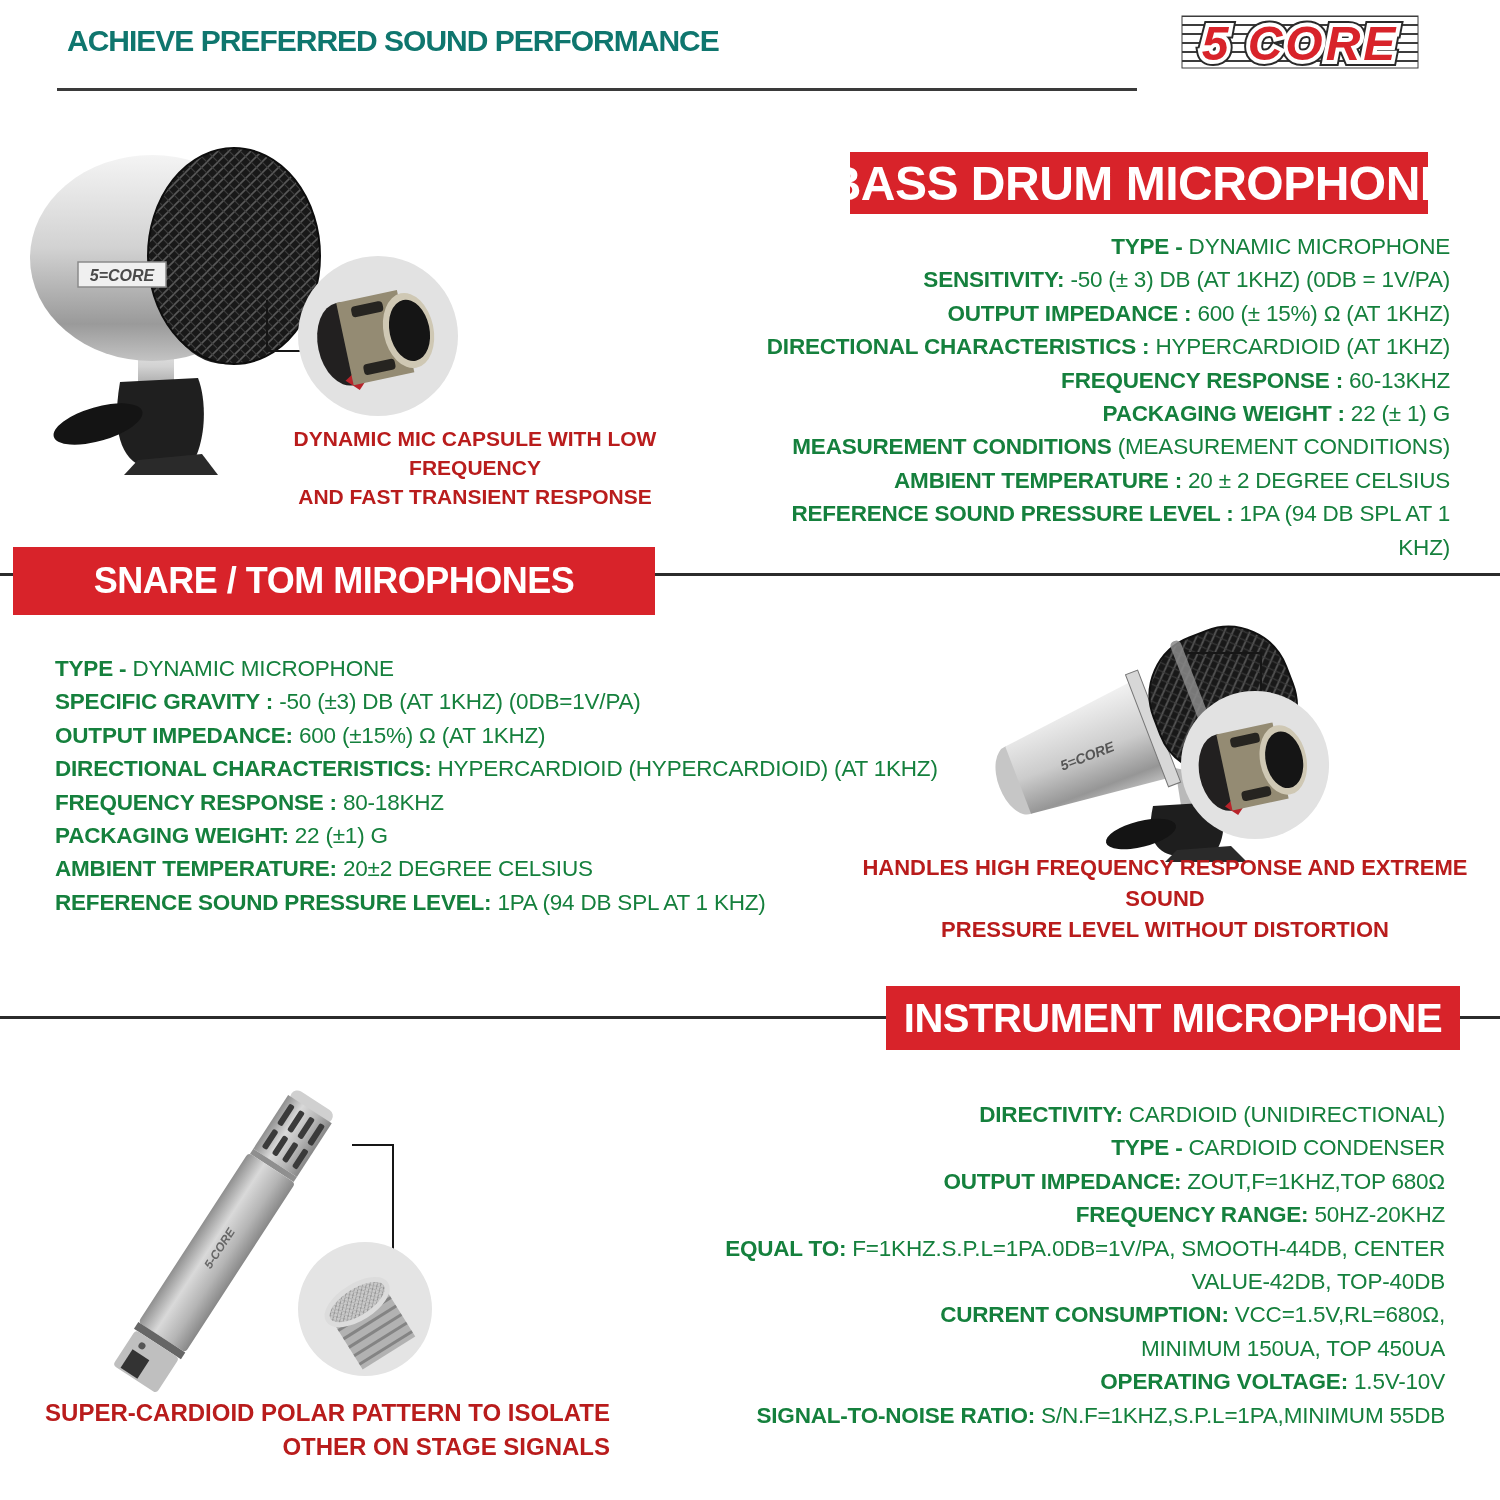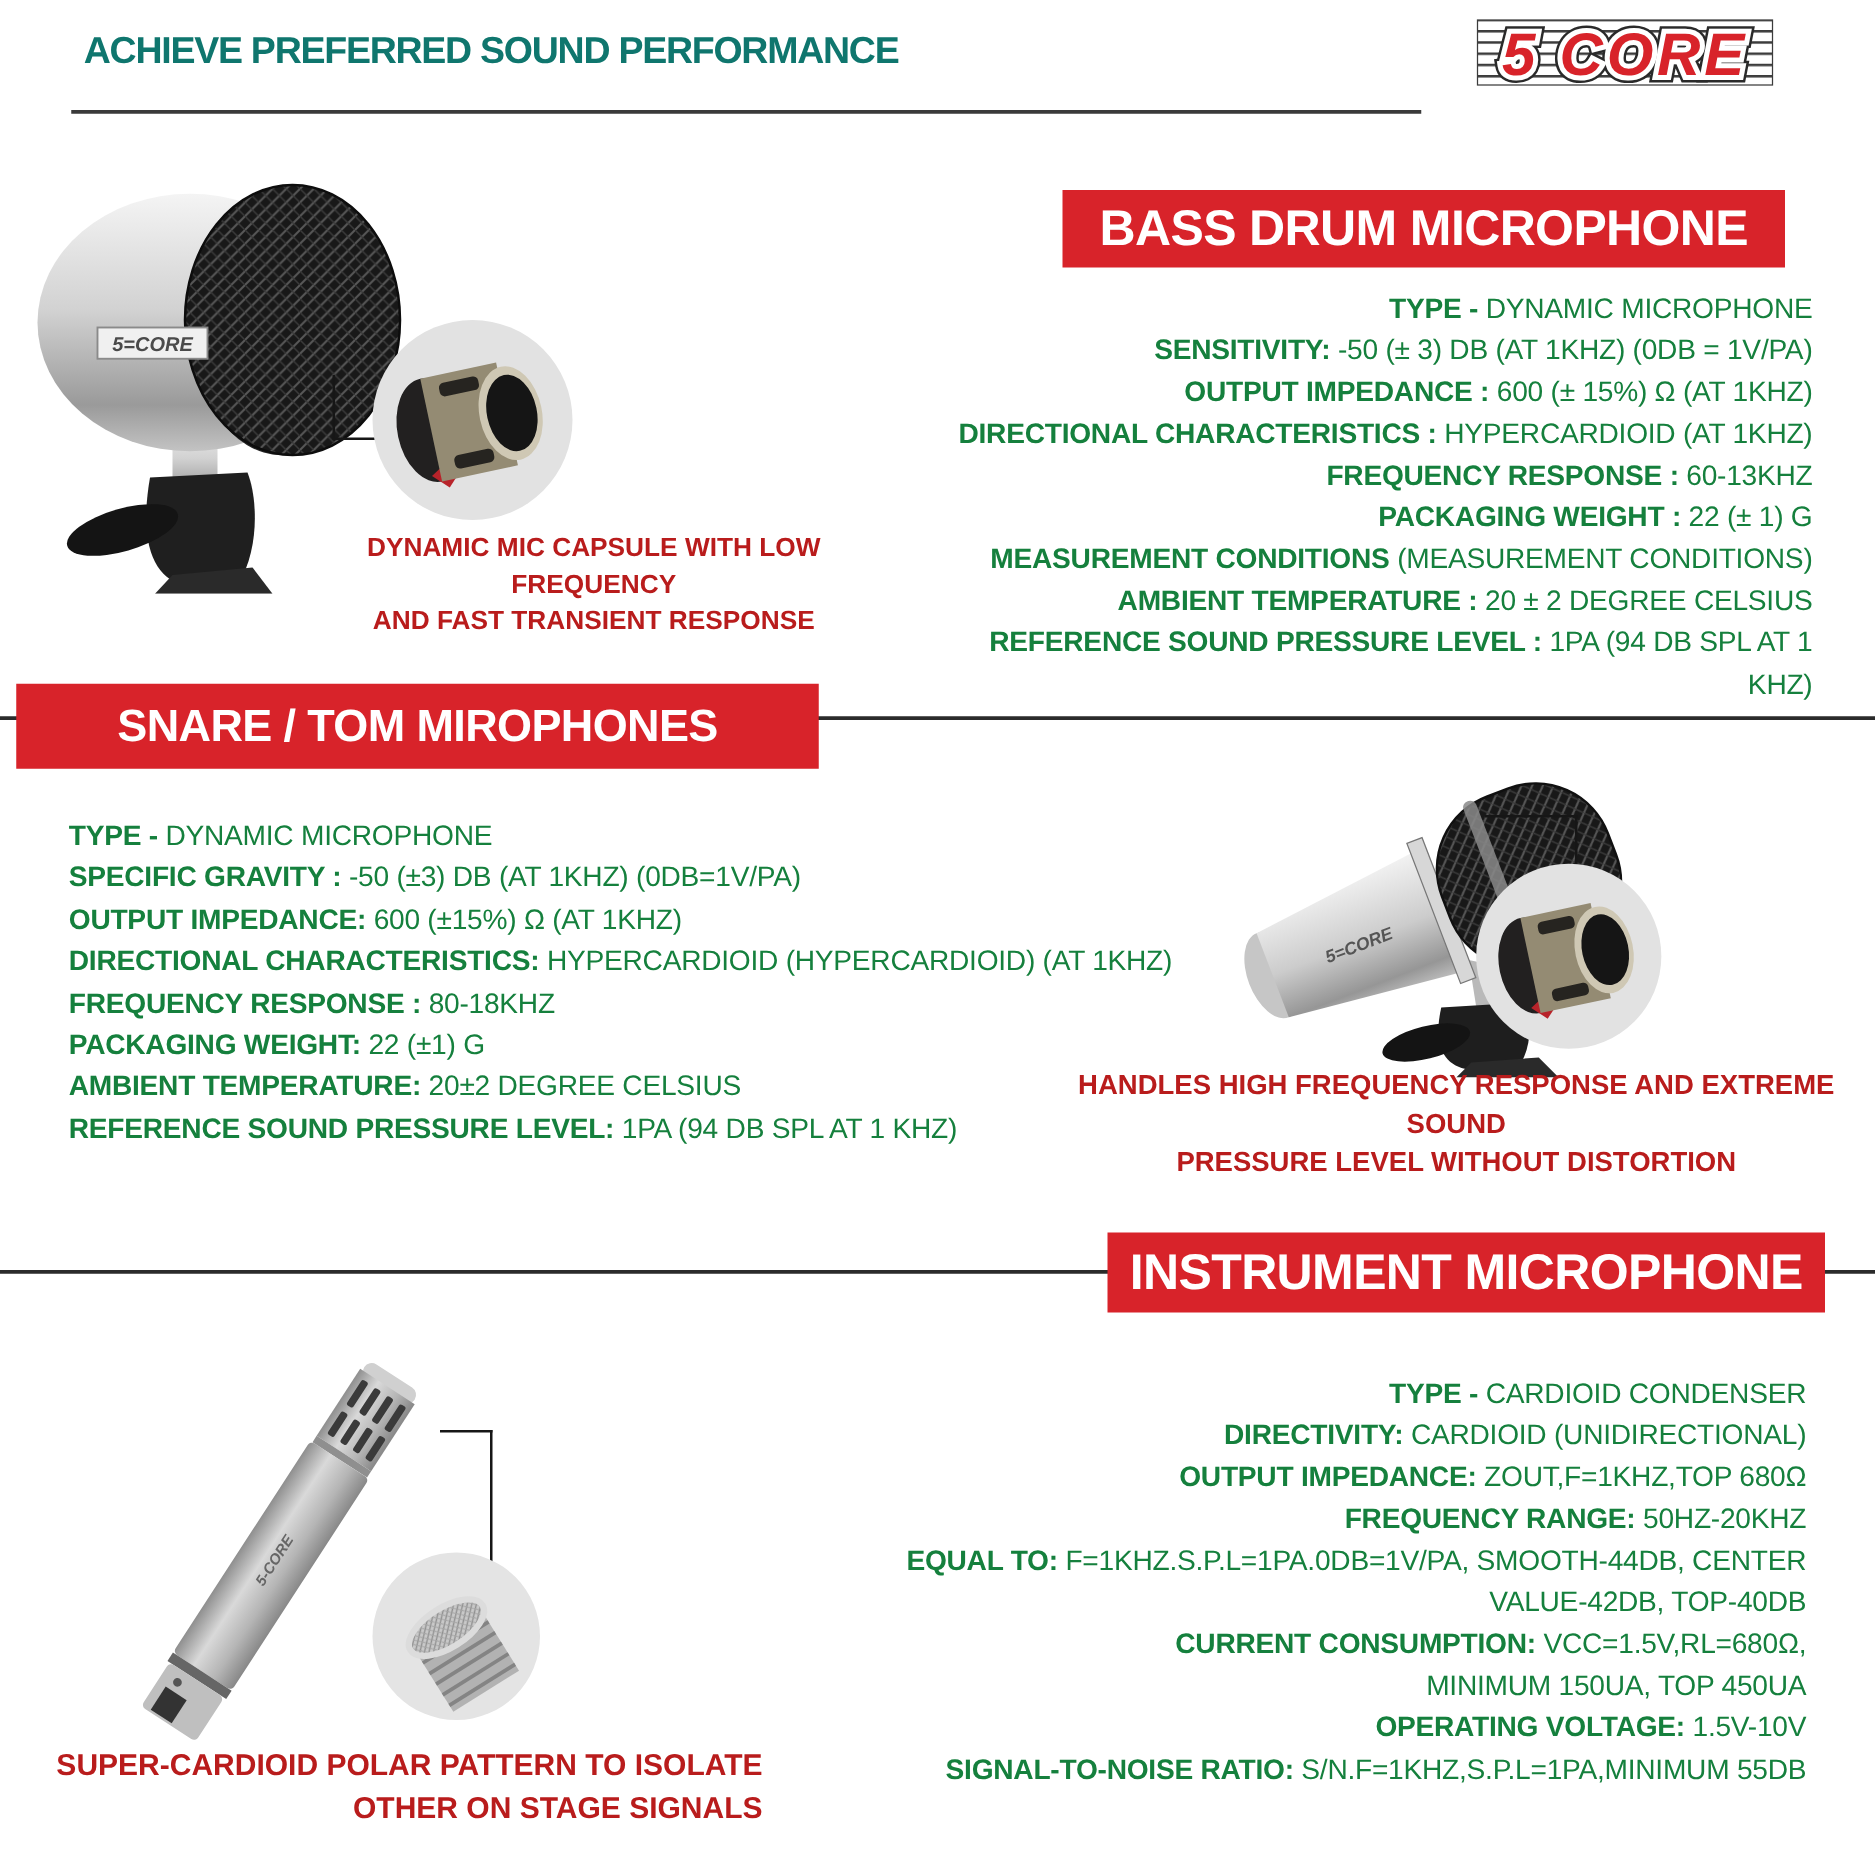--- a/index.html
+++ b/index.html
@@ -17,21 +17,21 @@
     white-space:nowrap;
   }
   .title-rule { left:57px; top:88px; width:1080px; height:3px; background:#3a3a3a; }
 
   
   .banner {
     background:var(--red,#d8232a); color:#fff; display:flex;
     align-items:center; justify-content:center; z-index:5;
     font-weight:800; letter-spacing:-0.5px; white-space:nowrap;
   }
-  .banner-bass { left:850px; top:152px; width:578px; height:62px; font-size:40px; }
+  .banner-bass { left:850px; top:152px; width:578px; height:62px; font-size:48px; }
   .banner-snare { left:13px; top:547px; width:642px; height:68px; font-size:36px; }
   .banner-instr { left:886px; top:986px; width:574px; height:64px; font-size:40px; }
 
   
   .divider { left:0; width:1500px; height:3px; background:#2b2b2b; z-index:1; }
   .divider-1 { top:573px; }
   .divider-2 { top:1016px; }
 
   
   .specs { font-size:22.5px; line-height:33.4px; color:#15803d; letter-spacing:-0.2px; }
@@ -199,22 +199,22 @@
 
   <div class="abs caption caption-snare">
       <div>HANDLES HIGH FREQUENCY RESPONSE AND EXTREME SOUND</div>
       <div>PRESSURE LEVEL WITHOUT DISTORTION</div>
     </div>
 
   <div class="abs divider divider-2"></div>
 
   <div class="abs banner banner-instr">INSTRUMENT MICROPHONE</div>
   <div class="abs specs right specs-instr">
+      <div class="spec-line"><span class="spec-label">DIRECTIVITY: </span><span class="spec-value">CARDIOID (UNIDIRECTIONAL)</span></div>
       <div class="spec-line"><span class="spec-label">TYPE - </span><span class="spec-value">CARDIOID CONDENSER</span></div>
-      <div class="spec-line"><span class="spec-label">DIRECTIVITY: </span><span class="spec-value">CARDIOID (UNIDIRECTIONAL)</span></div>
       <div class="spec-line"><span class="spec-label">OUTPUT IMPEDANCE: </span><span class="spec-value">ZOUT,F=1KHZ,TOP 680Ω</span></div>
       <div class="spec-line"><span class="spec-label">FREQUENCY RANGE: </span><span class="spec-value">50HZ-20KHZ</span></div>
       <div class="spec-line"><span class="spec-label">EQUAL TO: </span><span class="spec-value">F=1KHZ.S.P.L=1PA.0DB=1V/PA, SMOOTH-44DB, CENTER</span></div>
       <div class="spec-line"><span class="spec-value">VALUE-42DB, TOP-40DB</span></div>
       <div class="spec-line"><span class="spec-label">CURRENT CONSUMPTION: </span><span class="spec-value">VCC=1.5V,RL=680Ω,</span></div>
       <div class="spec-line"><span class="spec-value">MINIMUM 150UA, TOP 450UA</span></div>
       <div class="spec-line"><span class="spec-label">OPERATING VOLTAGE: </span><span class="spec-value">1.5V-10V</span></div>
       <div class="spec-line"><span class="spec-label">SIGNAL-TO-NOISE RATIO: </span><span class="spec-value">S/N.F=1KHZ,S.P.L=1PA,MINIMUM 55DB</span></div>
     </div>
 

